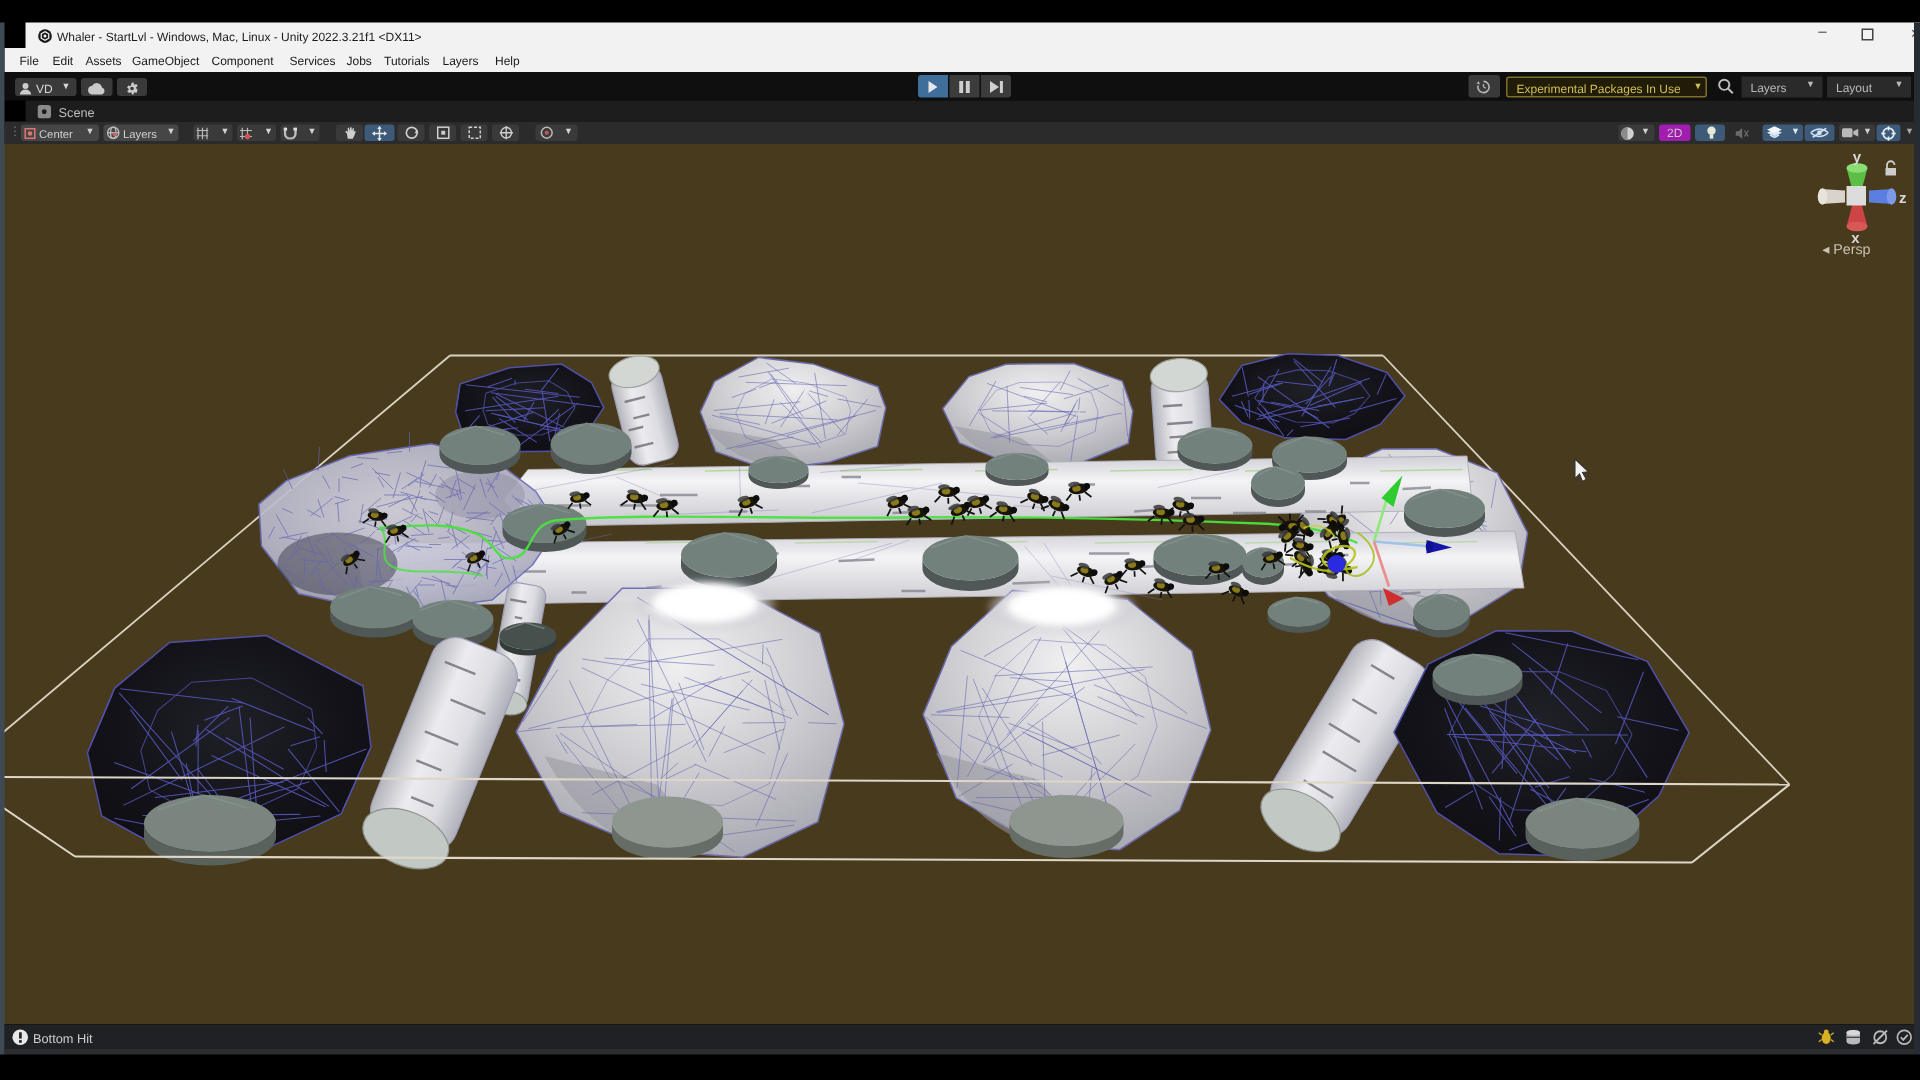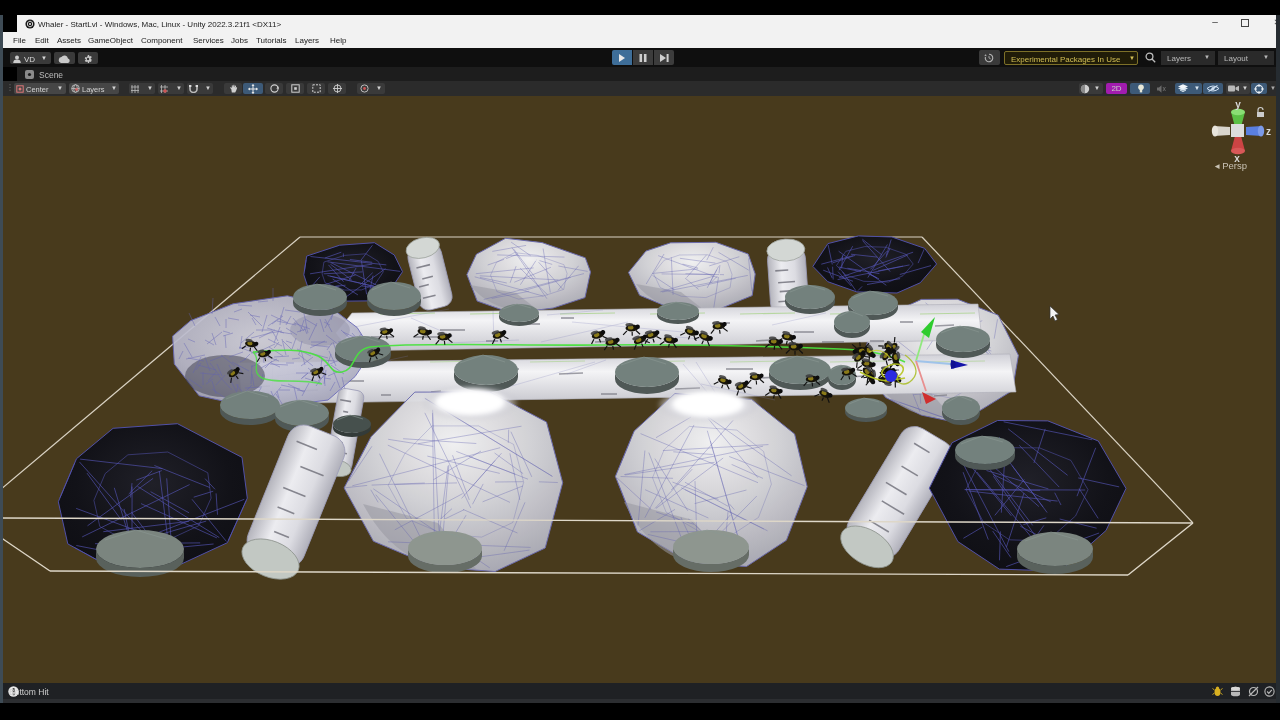--- a/index.html
+++ b/index.html
@@ -1576,21 +1576,21 @@
   </div>
 
   <div class="abs" style="left:3px; top:683px; width:1273px; height:16px; background:#1f2124; color:#cfcfcf;">
 
     <svg class="abs" style="left:5px; top:2.5px;" width="11" height="11" viewBox="0 0 11 11">
         <circle cx="5.5" cy="5.5" r="5.2" fill="#e8e8e8"></circle>
         <rect x="4.7" y="2.2" width="1.8" height="4.2" fill="#222"></rect>
         <rect x="4.7" y="7.4" width="1.8" height="1.8" fill="#222"></rect>
       </svg>
 
-    <span class="abs" style="left:6px; top:3.5px; font-size:8.5px;">Bottom Hit</span>
+    <span class="abs" style="left:19px; top:3.5px; font-size:8.5px;">Bottom Hit</span>
 
     <svg class="abs" style="left:1209px; top:3px;" width="11" height="11" viewBox="0 0 11 11">
         <ellipse cx="5.5" cy="6" rx="3" ry="4" fill="#d8b021"></ellipse>
         <circle cx="5.5" cy="2" r="1.6" fill="#d8b021"></circle>
         <g stroke="#d8b021" stroke-width="0.9">
           <line x1="2.5" y1="4" x2="0.5" y2="2.5"></line>
           <line x1="8.5" y1="4" x2="10.5" y2="2.5"></line>
           <line x1="2.5" y1="7" x2="0.5" y2="8.5"></line>
           <line x1="8.5" y1="7" x2="10.5" y2="8.5"></line>
         </g>

